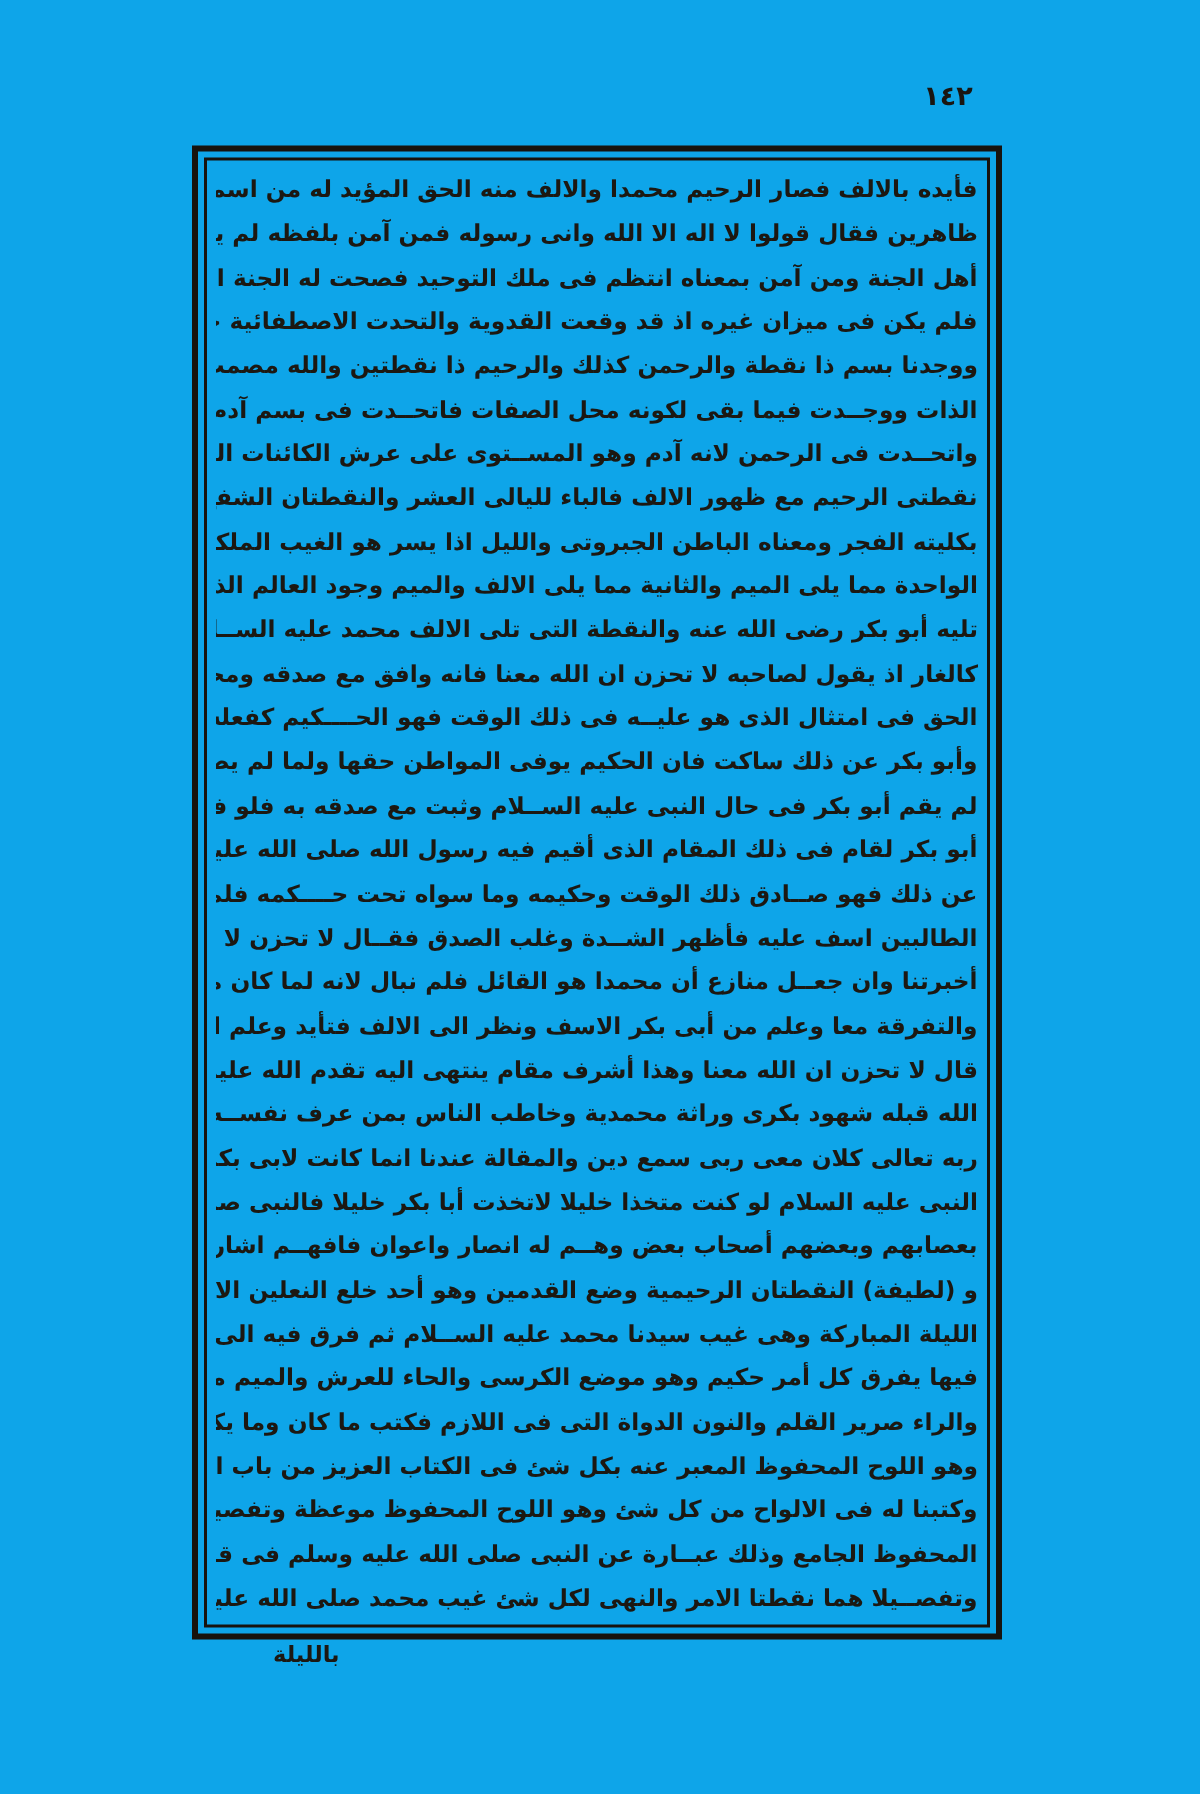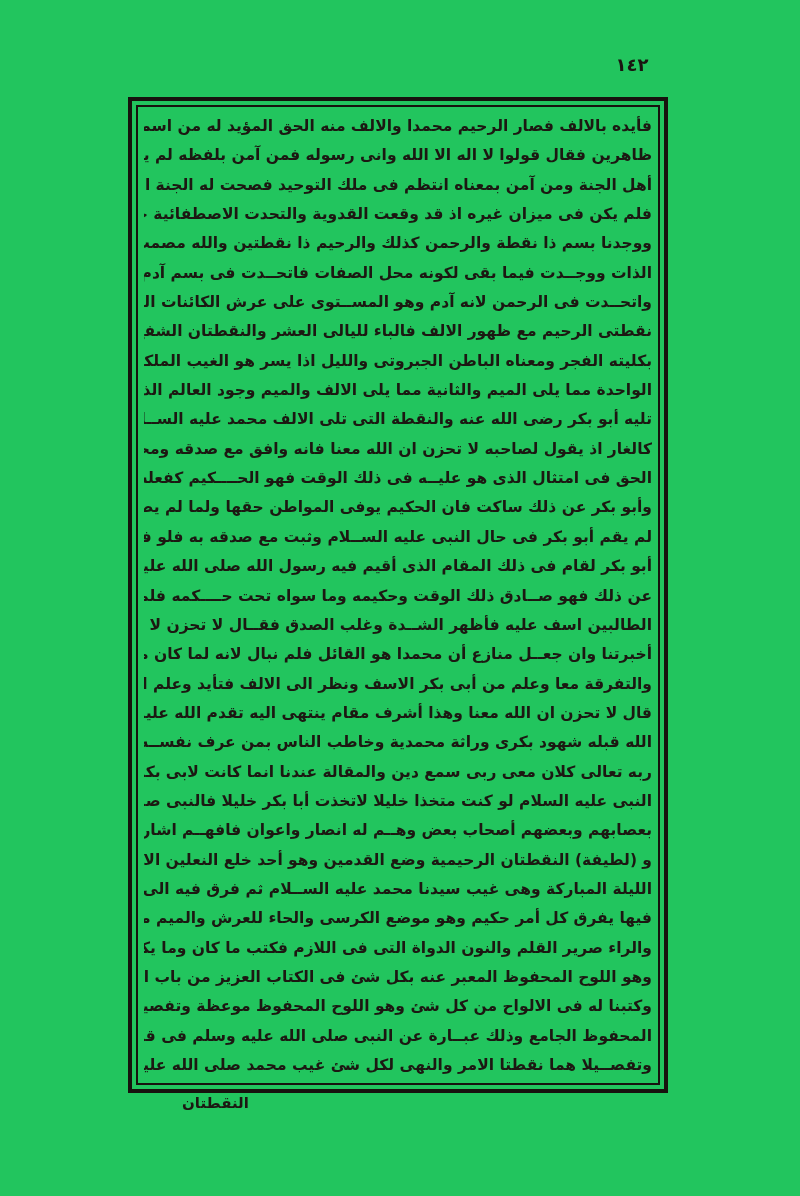--- a/index.html
+++ b/index.html
@@ -4,21 +4,21 @@
 <style>
   html, body {
     margin: 0;
     padding: 0;
     background: #ffffff;
   }
   .page {
     position: relative;
     width: 800px;
     height: 1196px;
-    background: #22c55e;
+    background: #0ea5e9;
     font-family: "DejaVu Sans", sans-serif;
     color: #1a1611;
     overflow: hidden;
   }
   .page-number {
     position: absolute;
     top: 54px;
     left: 596px;
     width: 72px;
     text-align: center;
@@ -115,15 +115,15 @@
           <div class="line">فيها يفرق كل أمر حكيم وهو موضع الكرسى والحاء للعرش والميم ما حواه والالف مد المستوى</div>
           <div class="line">والراء صرير القلم والنون الدواة التى فى اللازم فكتب ما كان وما يكون فى قرطاس لوح الرحيم</div>
           <div class="line">وهو اللوح المحفوظ المعبر عنه بكل شئ فى الكتاب العزيز من باب الاشارة ولتنبيه قال تعالى</div>
           <div class="line">وكتبنا له فى الالواح من كل شئ وهو اللوح المحفوظ موعظة وتفصيلا لكل شئ وهو اللوح</div>
           <div class="line">المحفوظ الجامع وذلك عبــارة عن النبى صلى الله عليه وسلم فى قوله أوتيت جوامع الكلم موعظة</div>
           <div class="line">وتفصــيلا هما نقطتا الامر والنهى لكل شئ غيب محمد صلى الله عليه وســلم الالف المشار اليه</div>
         </div>
     </div>
   </div>
 
-  <div class="catchword">النقطتان</div>
+  <div class="catchword">بالليلة</div>
 
 </div>
 
 </body></html>

